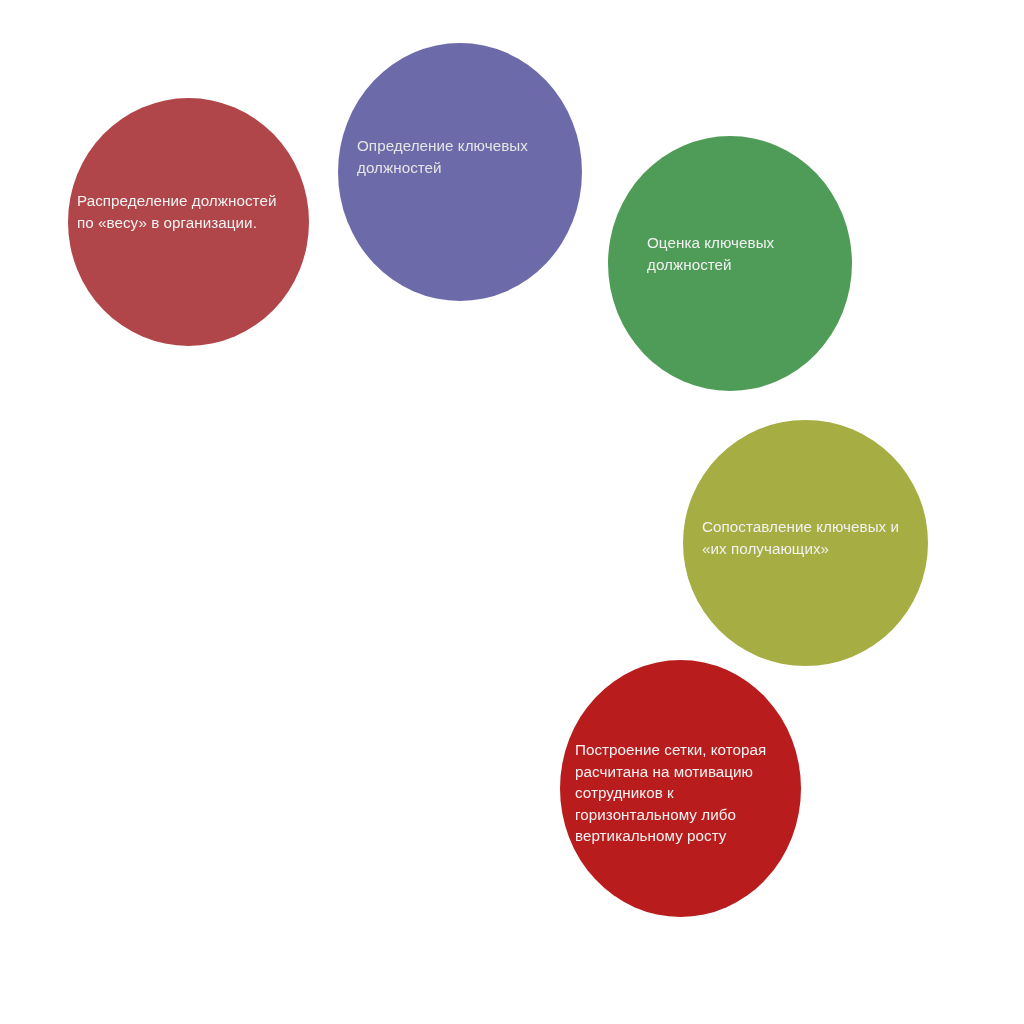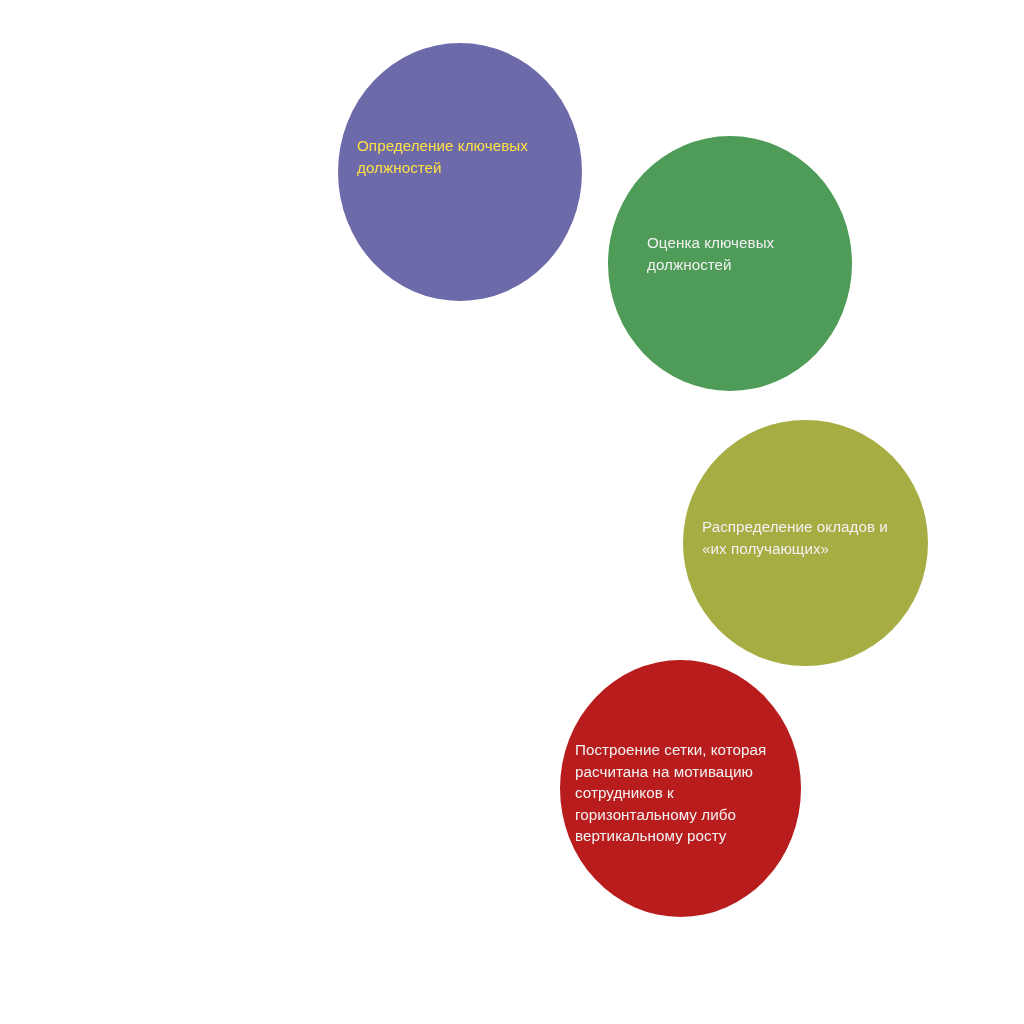--- a/index.html
+++ b/index.html
@@ -95,33 +95,37 @@
   #node-5 .node-label {
     top: 79px;
     padding: 0 10px 0 15px;
   }
 </style>
 </head>
 <body>
 
 <div id="diagram-canvas" style="background: rgb(255, 255, 255);">
 
+  <div class="node" id="node-1" style="background: rgb(176, 70, 74);">
+    <div class="node-label" style="color: rgb(242, 242, 242);">Распределение должностей
+по «весу» в организации.</div>
+  </div>
 
   <div class="node" id="node-2" style="background: rgb(109, 106, 169);">
-    <div class="node-label" style="color: #fde047;">Определение ключевых
+    <div class="node-label" style="color: #e5e5e5;">Определение ключевых
 должностей</div>
   </div>
 
   <div class="node" id="node-3" style="background: rgb(78, 156, 88);">
     <div class="node-label" style="color: rgb(242, 242, 242);">Оценка ключевых
 должностей</div>
   </div>
 
   <div class="node" id="node-4" style="background: rgb(166, 173, 67);">
-    <div class="node-label" style="color: rgb(242, 242, 242);">Распределение окладов и
+    <div class="node-label" style="color: rgb(242, 242, 242);">Сопоставление ключевых и
 «их получающих»</div>
   </div>
 
   <div class="node" id="node-5" style="background: #b91c1c;">
     <div class="node-label" style="color: rgb(242, 242, 242);">Построение сетки, которая
 расчитана на мотивацию
 сотрудников к
 горизонтальному либо
 вертикальному росту</div>
   </div>

